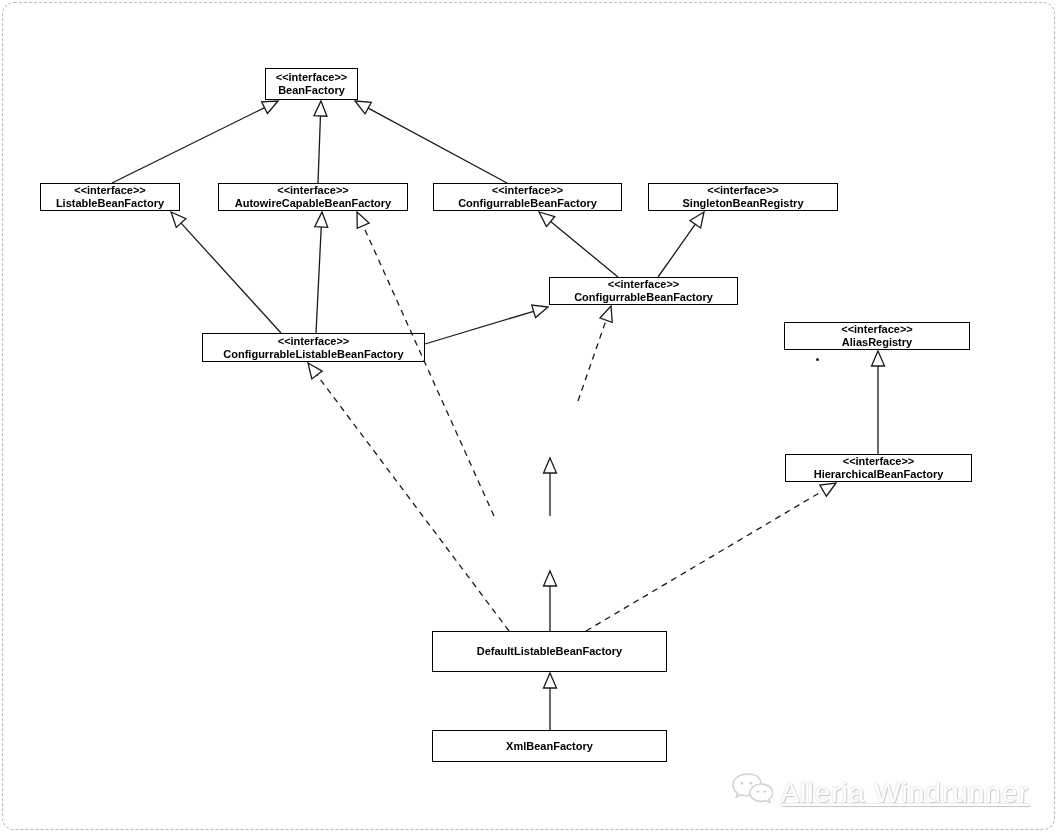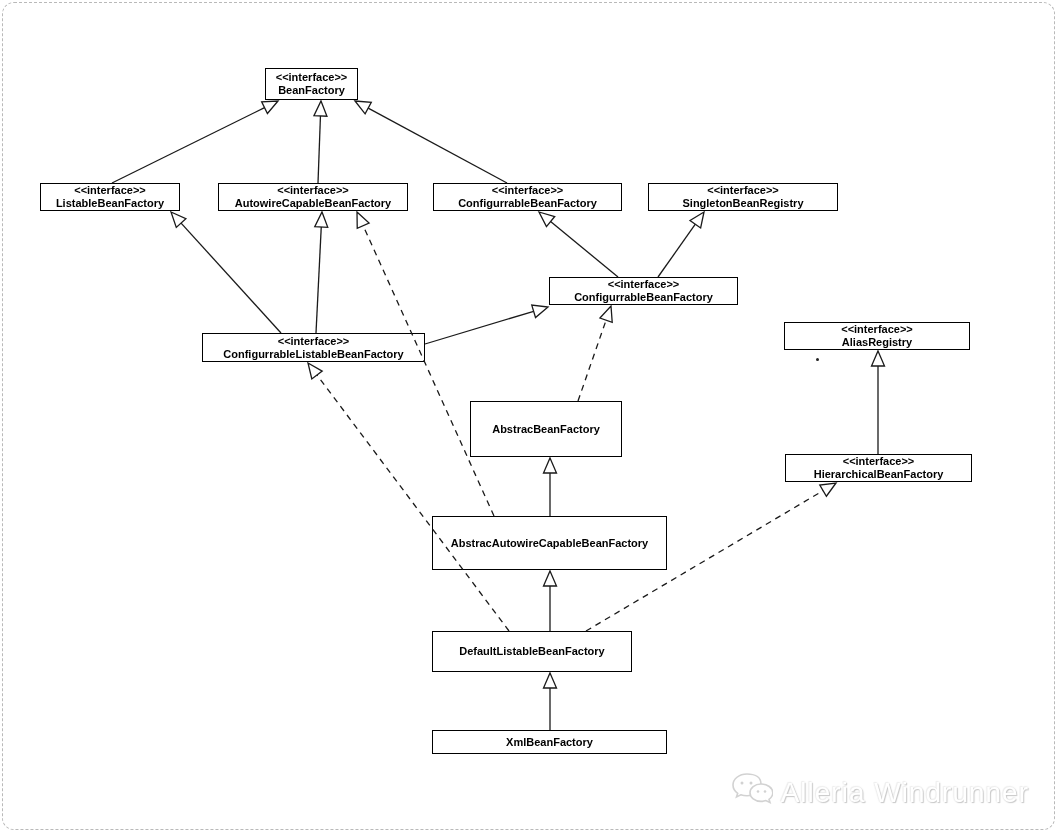--- a/index.html
+++ b/index.html
@@ -43,20 +43,21 @@
   .watermark{
     position:absolute;
     right:28px;top:772px;
     display:flex;align-items:center;gap:8px;
     z-index:3;
     color:#ffffff;
     font-size:28px;
     letter-spacing:1px;
     text-shadow:1px 1px 1px #c9c9c9, -1px -1px 1px #eeeeee, 0 0 2px #d4d4d4;
     user-select:none;
+    text-decoration:underline;
   }
   .watermark .wm-icon{flex:0 0 auto;}
 </style>
 </head>
 <body>
 
 <div class="canvas">
   <div class="frame"></div>
 
   <div id="nodes-layer">
@@ -85,34 +86,28 @@
         <span class="classname">ConfigurrableBeanFactory</span>
       </div>
       <div class="uml-node" style="left: 202px; top: 333px; width: 223px; height: 29px;">
         <span class="stereotype">&lt;&lt;interface&gt;&gt;</span>
         <span class="classname">ConfigurrableListableBeanFactory</span>
       </div>
       <div class="uml-node" style="left: 784px; top: 322px; width: 186px; height: 28px;">
         <span class="stereotype">&lt;&lt;interface&gt;&gt;</span>
         <span class="classname">AliasRegistry</span>
       </div>
-      <div class="uml-node" style="left: 470px; top: 401px; width: 152px; height: 56px;">
-        <span class="classname">AbstracBeanFactory</span>
-      </div>
       <div class="uml-node" style="left: 785px; top: 454px; width: 187px; height: 28px;">
         <span class="stereotype">&lt;&lt;interface&gt;&gt;</span>
         <span class="classname">HierarchicalBeanFactory</span>
       </div>
-      <div class="uml-node" style="left: 432px; top: 516px; width: 235px; height: 54px;">
-        <span class="classname">AbstracAutowireCapableBeanFactory</span>
-      </div>
-      <div class="uml-node" style="left: 432px; top: 631px; width: 200px; height: 41px;">
+      <div class="uml-node" style="left: 432px; top: 631px; width: 235px; height: 41px;">
         <span class="classname">DefaultListableBeanFactory</span>
       </div>
-      <div class="uml-node" style="left: 432px; top: 730px; width: 235px; height: 24px;">
+      <div class="uml-node" style="left: 432px; top: 730px; width: 235px; height: 32px;">
         <span class="classname">XmlBeanFactory</span>
       </div>
     </div>
 
   <svg id="edges-layer" width="1057" height="832" viewBox="0 0 1057 832" xmlns="http://www.w3.org/2000/svg">
       <line x1="112" y1="183" x2="264.5513422826266" y2="107.64331284834107" stroke="#1a1a1a" stroke-width="1.3"></line>
       <polygon points="278,101 267.4301111835744,113.47106452586954 261.6725733816788,101.8155611708126" fill="#ffffff" stroke="#1a1a1a" stroke-width="1.3"></polygon>
       <line x1="318" y1="183" x2="320.4515864122391" y2="115.98997139879724" stroke="#1a1a1a" stroke-width="1.3"></line>
       <polygon points="321,101 326.94724068505127,116.22761728682696 313.955932139427,115.75232551076752" fill="#ffffff" stroke="#1a1a1a" stroke-width="1.3"></polygon>
       <line x1="507" y1="183" x2="368.20148479342276" y2="108.12185363855701" stroke="#1a1a1a" stroke-width="1.3"></line>

